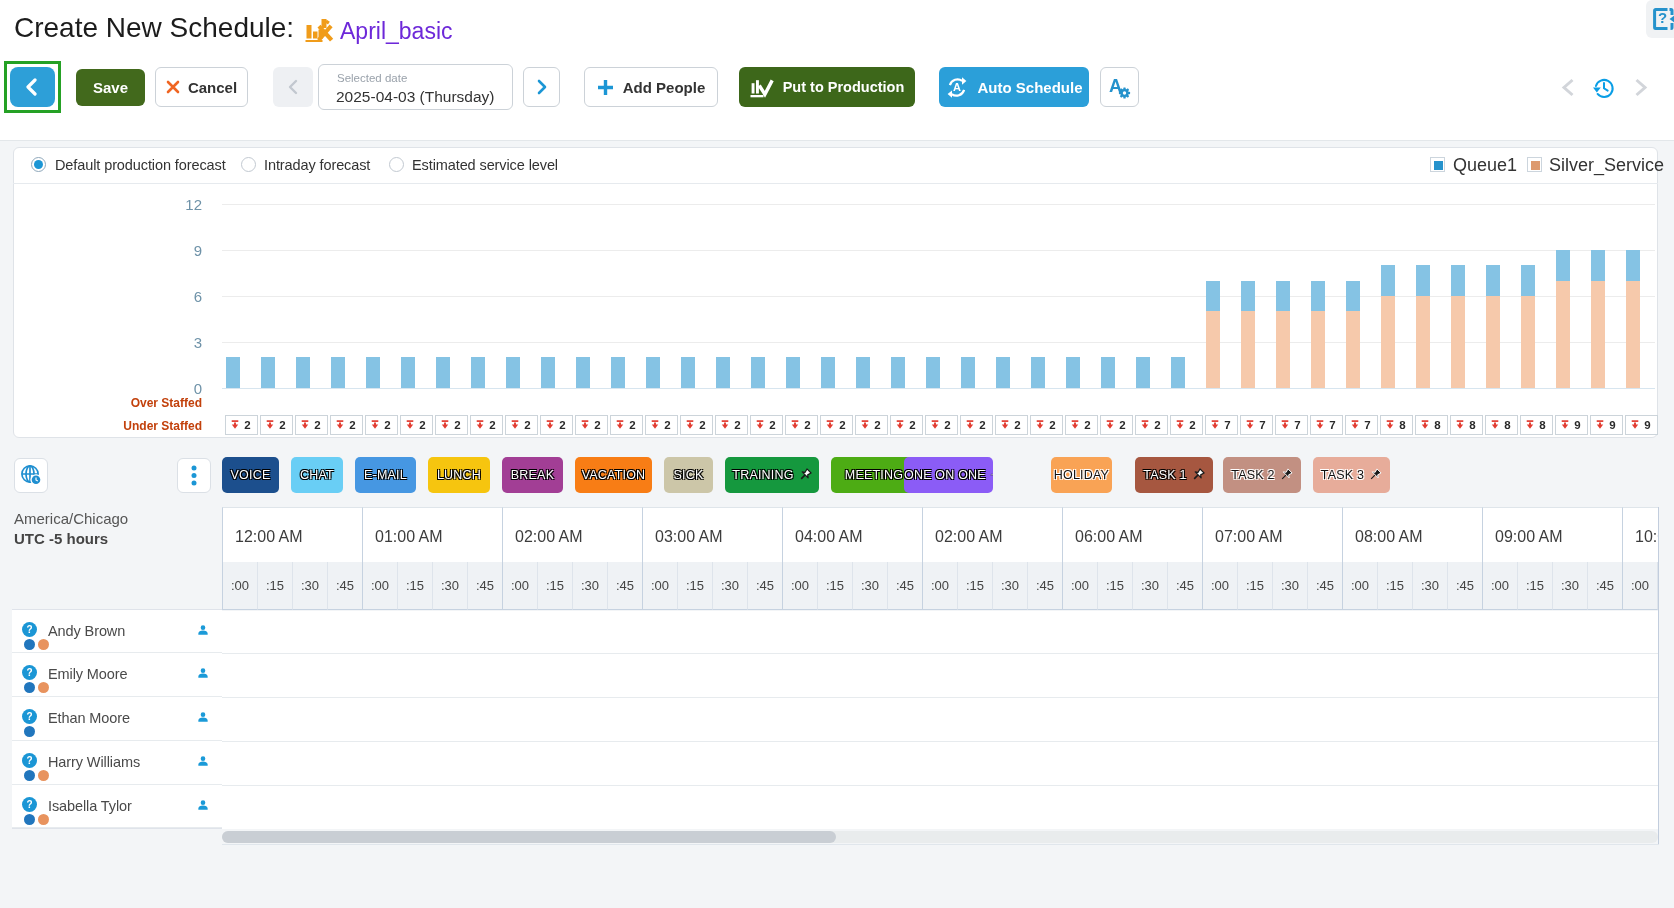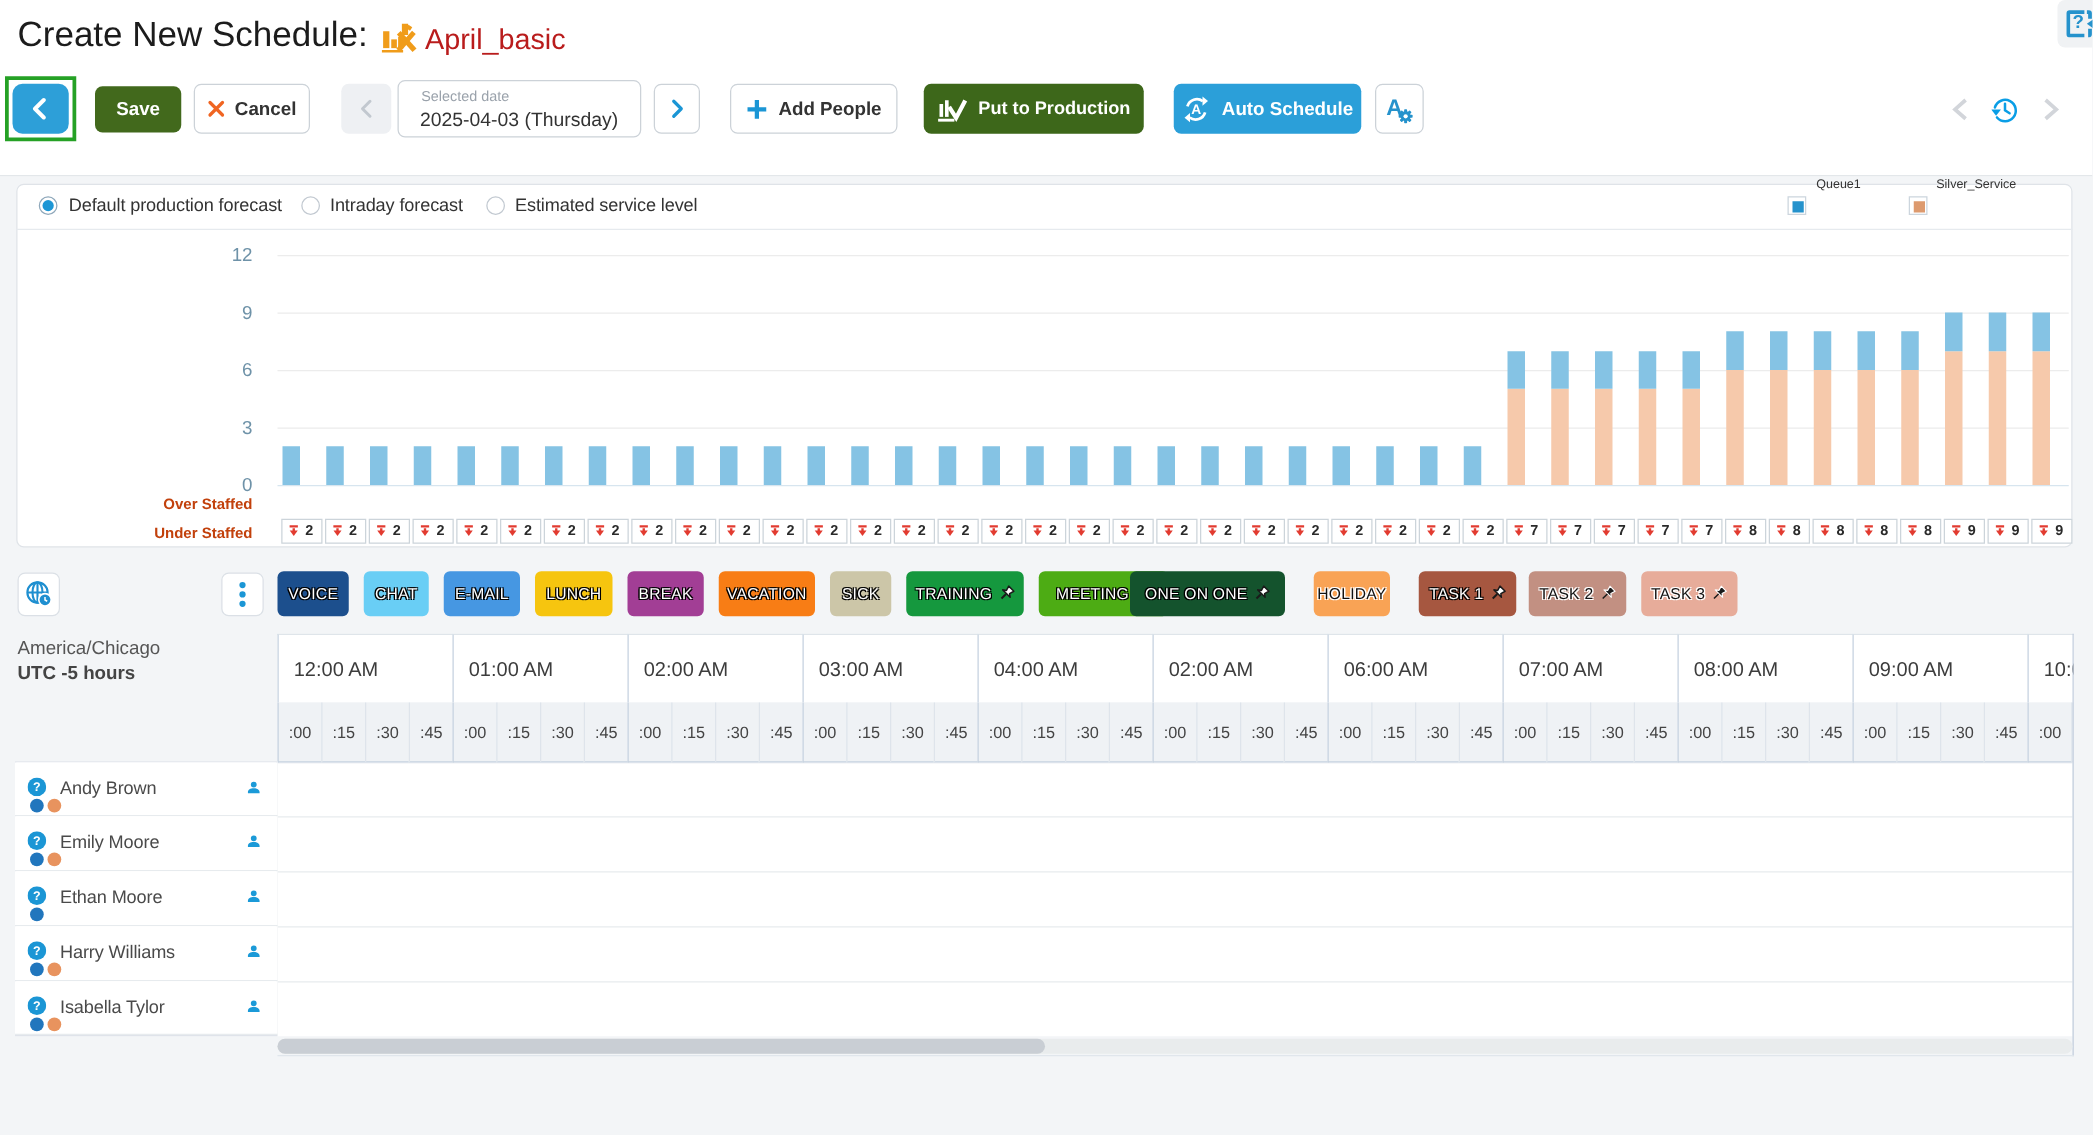--- a/index.html
+++ b/index.html
@@ -2,21 +2,21 @@
 <html><head>
 <meta charset="utf-8">
 <style>
 * { margin:0; padding:0; box-sizing:border-box; }
 html,body { width:1674px; height:908px; font-family:"Liberation Sans",sans-serif; background:#f3f5f7; position:relative; overflow:hidden; }
 .abs { position:absolute; }
 
 
 #topband { position:absolute; left:0; top:0; width:1674px; height:141px; background:#fff; border-bottom:1px solid #e3e7ea; }
 #title { position:absolute; left:14px; top:12px; font-size:28px; color:#1c1c1c; font-weight:500; letter-spacing:0px; }
-#schedname { position:absolute; left:340px; top:18px; font-size:23px; color:#b91c1c; }
+#schedname { position:absolute; left:340px; top:18px; font-size:23px; color:#6d28d9; }
 #helpbtn { position:absolute; left:1646px; top:0px; width:28px; height:38px; background:#f0f2f4; border-radius:6px 0 0 6px; }
 
 
 .btn { position:absolute; top:67px; height:40px; border-radius:6px; display:flex; align-items:center; justify-content:center; font-weight:bold; font-size:15px; }
 #backwrap { position:absolute; left:4px; top:61px; width:57px; height:52px; border:3px solid #25a125; background:#fff; }
 #backbtn { position:absolute; left:10px; top:67px; width:45px; height:40px; background:#2d9fd8; border-radius:8px; }
 #savebtn { left:76px; width:69px; top:69px; height:37px; background:#42691c; color:#fff; }
 #cancelbtn { left:155px; width:93px; background:#fff; border:1px solid #ccd2d8; color:#333; }
 #prevbtn { left:273px; width:40px; background:#eef0f3; }
 #datebox { position:absolute; left:318px; top:64px; width:195px; height:46px; background:#fff; border:1px solid #ccd2d8; border-radius:6px; }
@@ -30,21 +30,21 @@
 
 
 #chartpanel { position:absolute; left:13px; top:147px; width:1645px; height:291px; background:#fff; border:1px solid #dfe3e8; border-radius:6px; }
 #radiorow { position:absolute; left:13px; top:147px; width:1645px; height:37px; border-bottom:1px solid #e6eaee; }
 .radio { position:absolute; top:157px; width:15px; height:15px; border-radius:50%; border:1.5px solid #c2c9d1; background:#fff; }
 .radio.sel { border:1.5px solid #8fa8bb; }
 .radio.sel::after { content:""; position:absolute; left:1.5px; top:1.5px; width:9px; height:9px; border-radius:50%; background:#1c96d5; }
 .rlab { position:absolute; top:157px; font-size:14.5px; color:#333; letter-spacing:-0.1px; }
 .lgsq { position:absolute; top:157px; width:15px; height:15px; background:#fff; border:1px solid #ccd5dd; }
 .lgsq i { position:absolute; left:3px; top:3px; width:9px; height:9px; }
-.lglab { position:absolute; top:142px; font-size:10px; color:#333; }
+.lglab { position:absolute; top:155px; font-size:18px; color:#333; }
 
 .ylab { position:absolute; width:30px; text-align:right; font-size:15px; color:#6e92a8; }
 .gl { position:absolute; left:222px; width:1433px; height:1px; background:#ececec; }
 .gl.zero { background:#d7e5ef; }
 .bar { position:absolute; width:14px; }
 .bar.blue { background:#85c3e4; }
 .bar.silver { background:#f6c9ab; }
 .stafflab { position:absolute; font-size:12px; font-weight:bold; color:#c2410c; width:190px; text-align:right; }
 .ubox { position:absolute; top:414.5px; width:33px; height:20px; background:#fff; border:1px solid #ccd4da; display:flex; align-items:center; justify-content:center; gap:5px; }
 .ubox span { font-size:11.5px; font-weight:bold; color:#2a2a2a; }
@@ -645,21 +645,21 @@
   </div>
 <div class="tag" style="left:831px;width:104px;background:#4dac14">
     <span class="tlabel">MEETING</span>
     <svg class="pin" width="14" height="14" viewBox="0 0 14 14">
       <g transform="rotate(45 7 7)">
         <path d="M4.1 1.3 h5.8 l-1.1 3.7 l2.4 1.8 h-8.4 l2.4 -1.8 z" fill="#ffffff" stroke="#1a1a1a" stroke-width="1.2" stroke-linejoin="round"></path>
         <path d="M7 7.2 V12.4" stroke="#1a1a1a" stroke-width="1.6"></path>
       </g>
     </svg>
   </div>
-<div class="tag" style="left:904px;width:124px;background:#14532d">
+<div class="tag" style="left:904px;width:89px;background:#8b5cf6">
     <span class="tlabel">ONE ON ONE</span>
     <svg class="pin" width="14" height="14" viewBox="0 0 14 14">
       <g transform="rotate(45 7 7)">
         <path d="M4.1 1.3 h5.8 l-1.1 3.7 l2.4 1.8 h-8.4 l2.4 -1.8 z" fill="#ffffff" stroke="#1a1a1a" stroke-width="1.2" stroke-linejoin="round"></path>
         <path d="M7 7.2 V12.4" stroke="#1a1a1a" stroke-width="1.6"></path>
       </g>
     </svg>
   </div>
 <div class="tag light" style="left:1051px;width:61px;background:#f9a355">
     <span class="tlabel">HOLIDAY</span>

